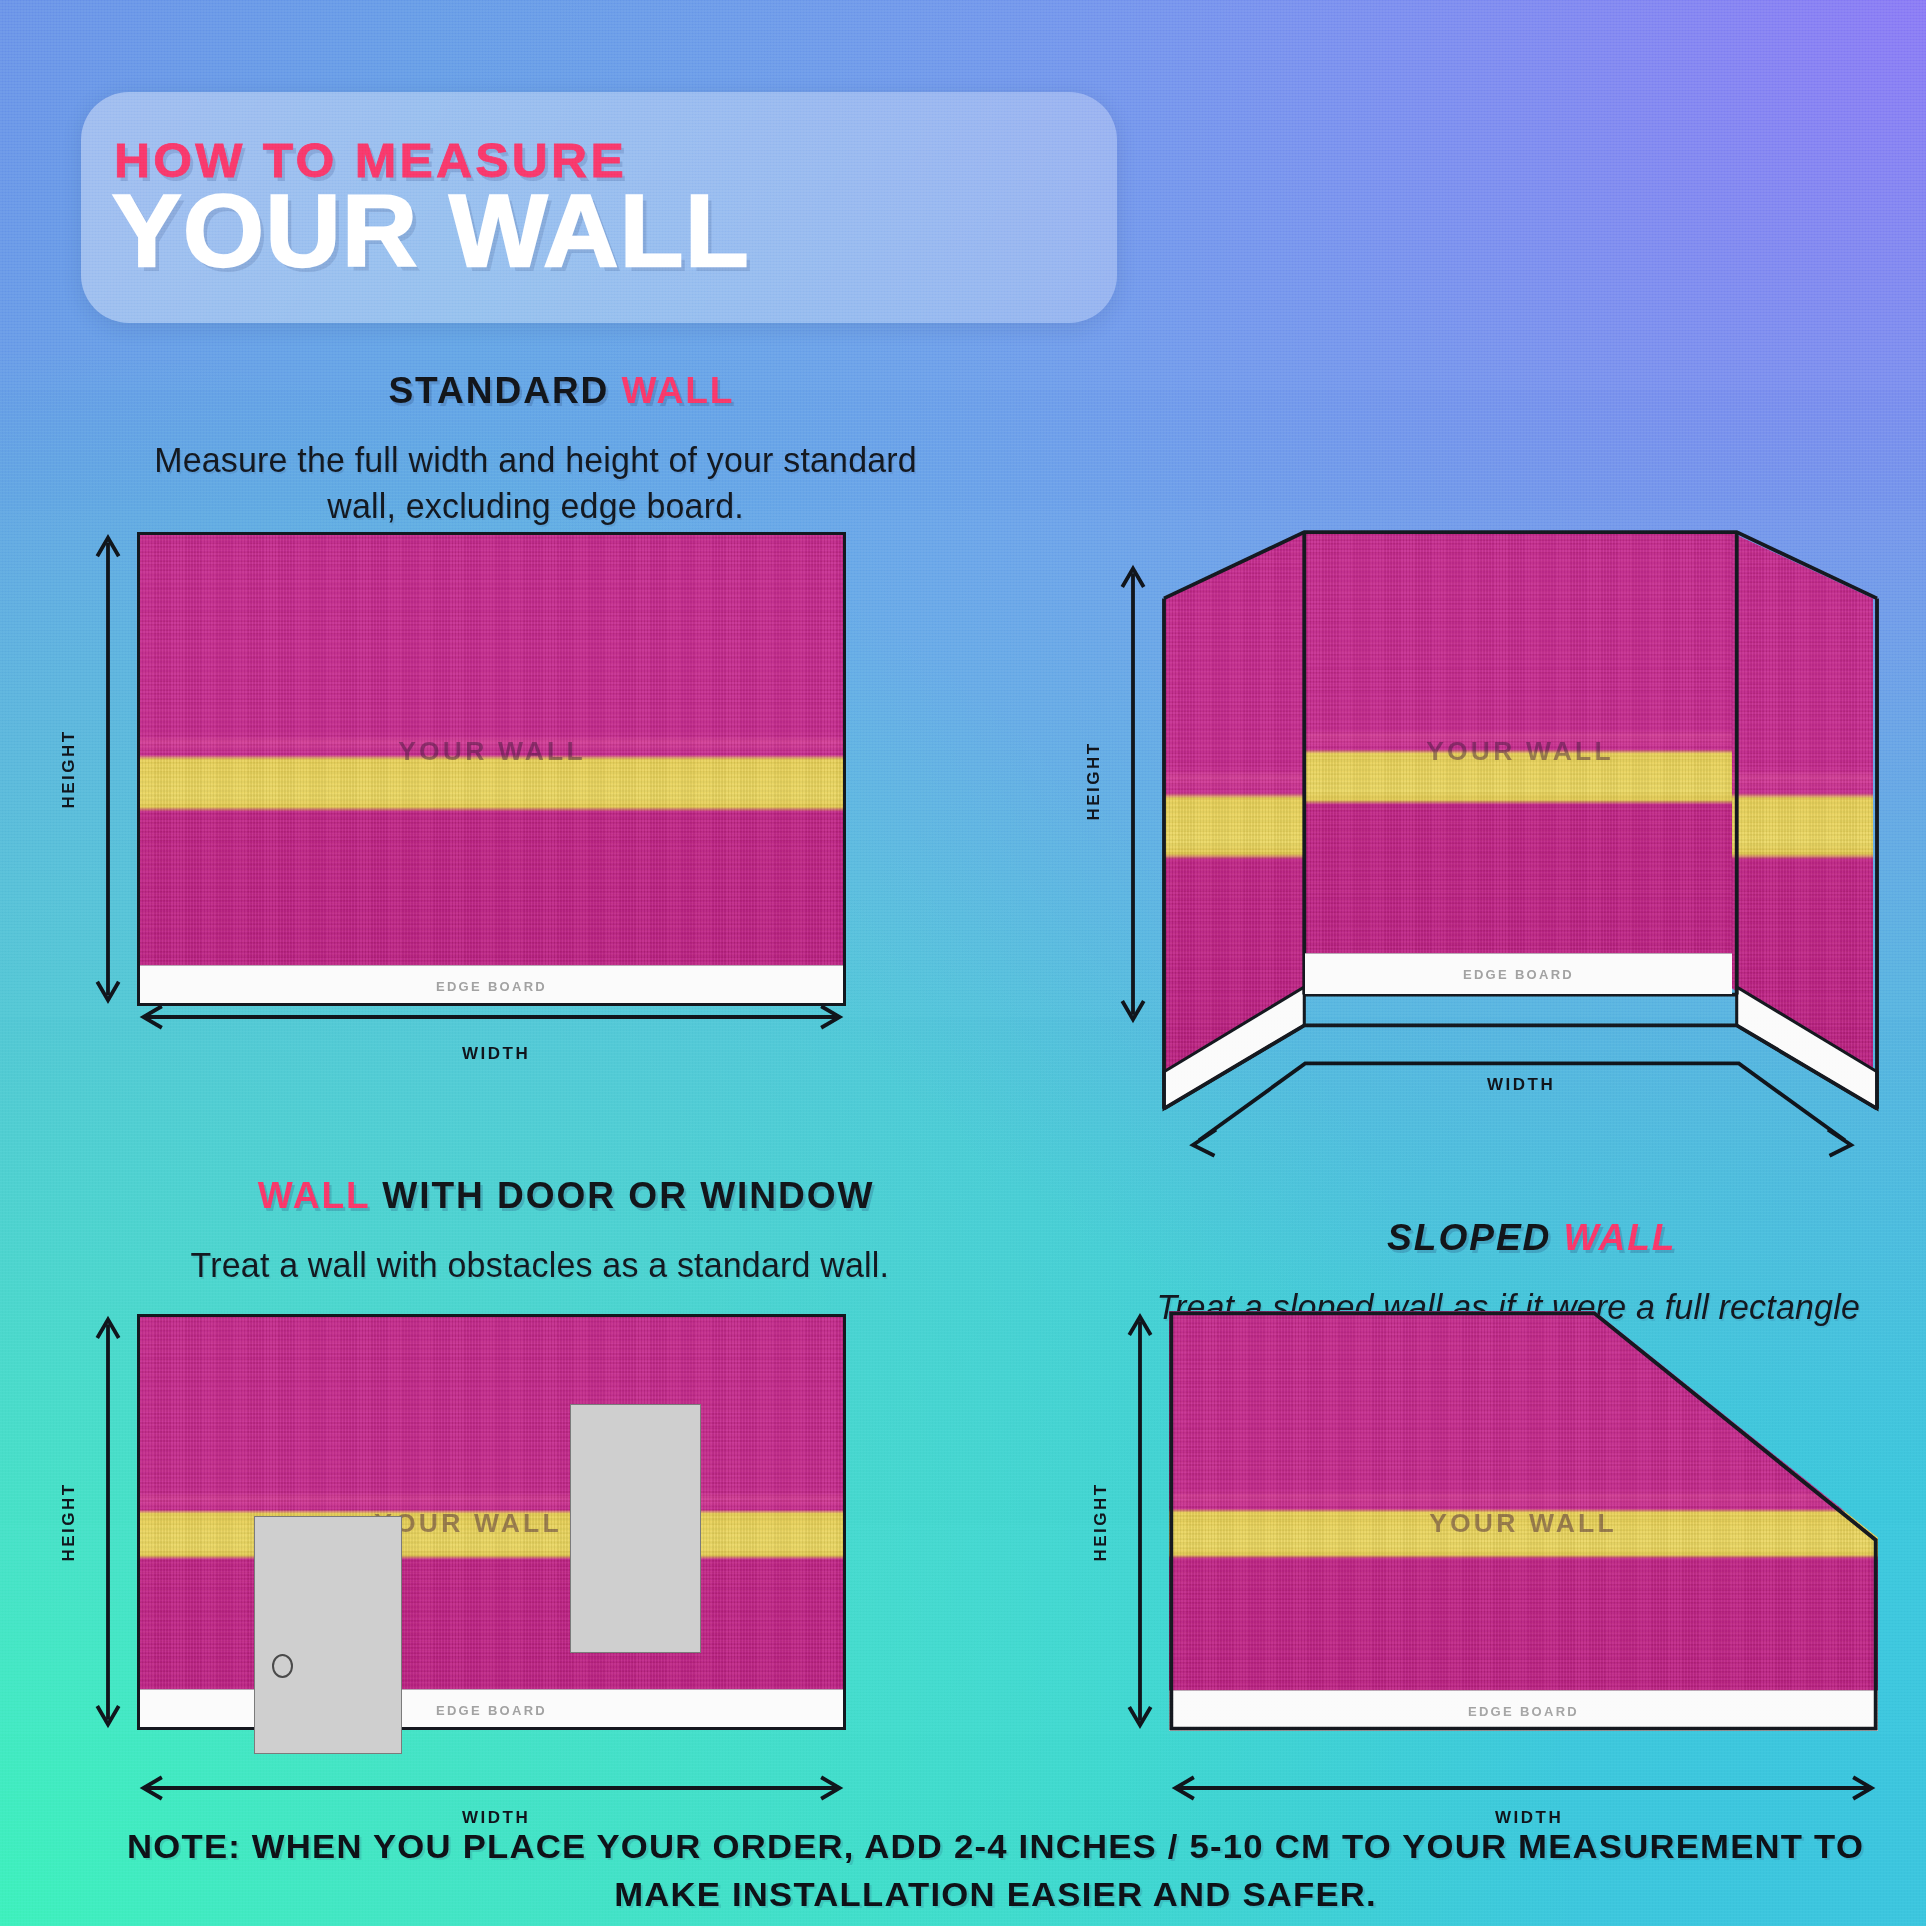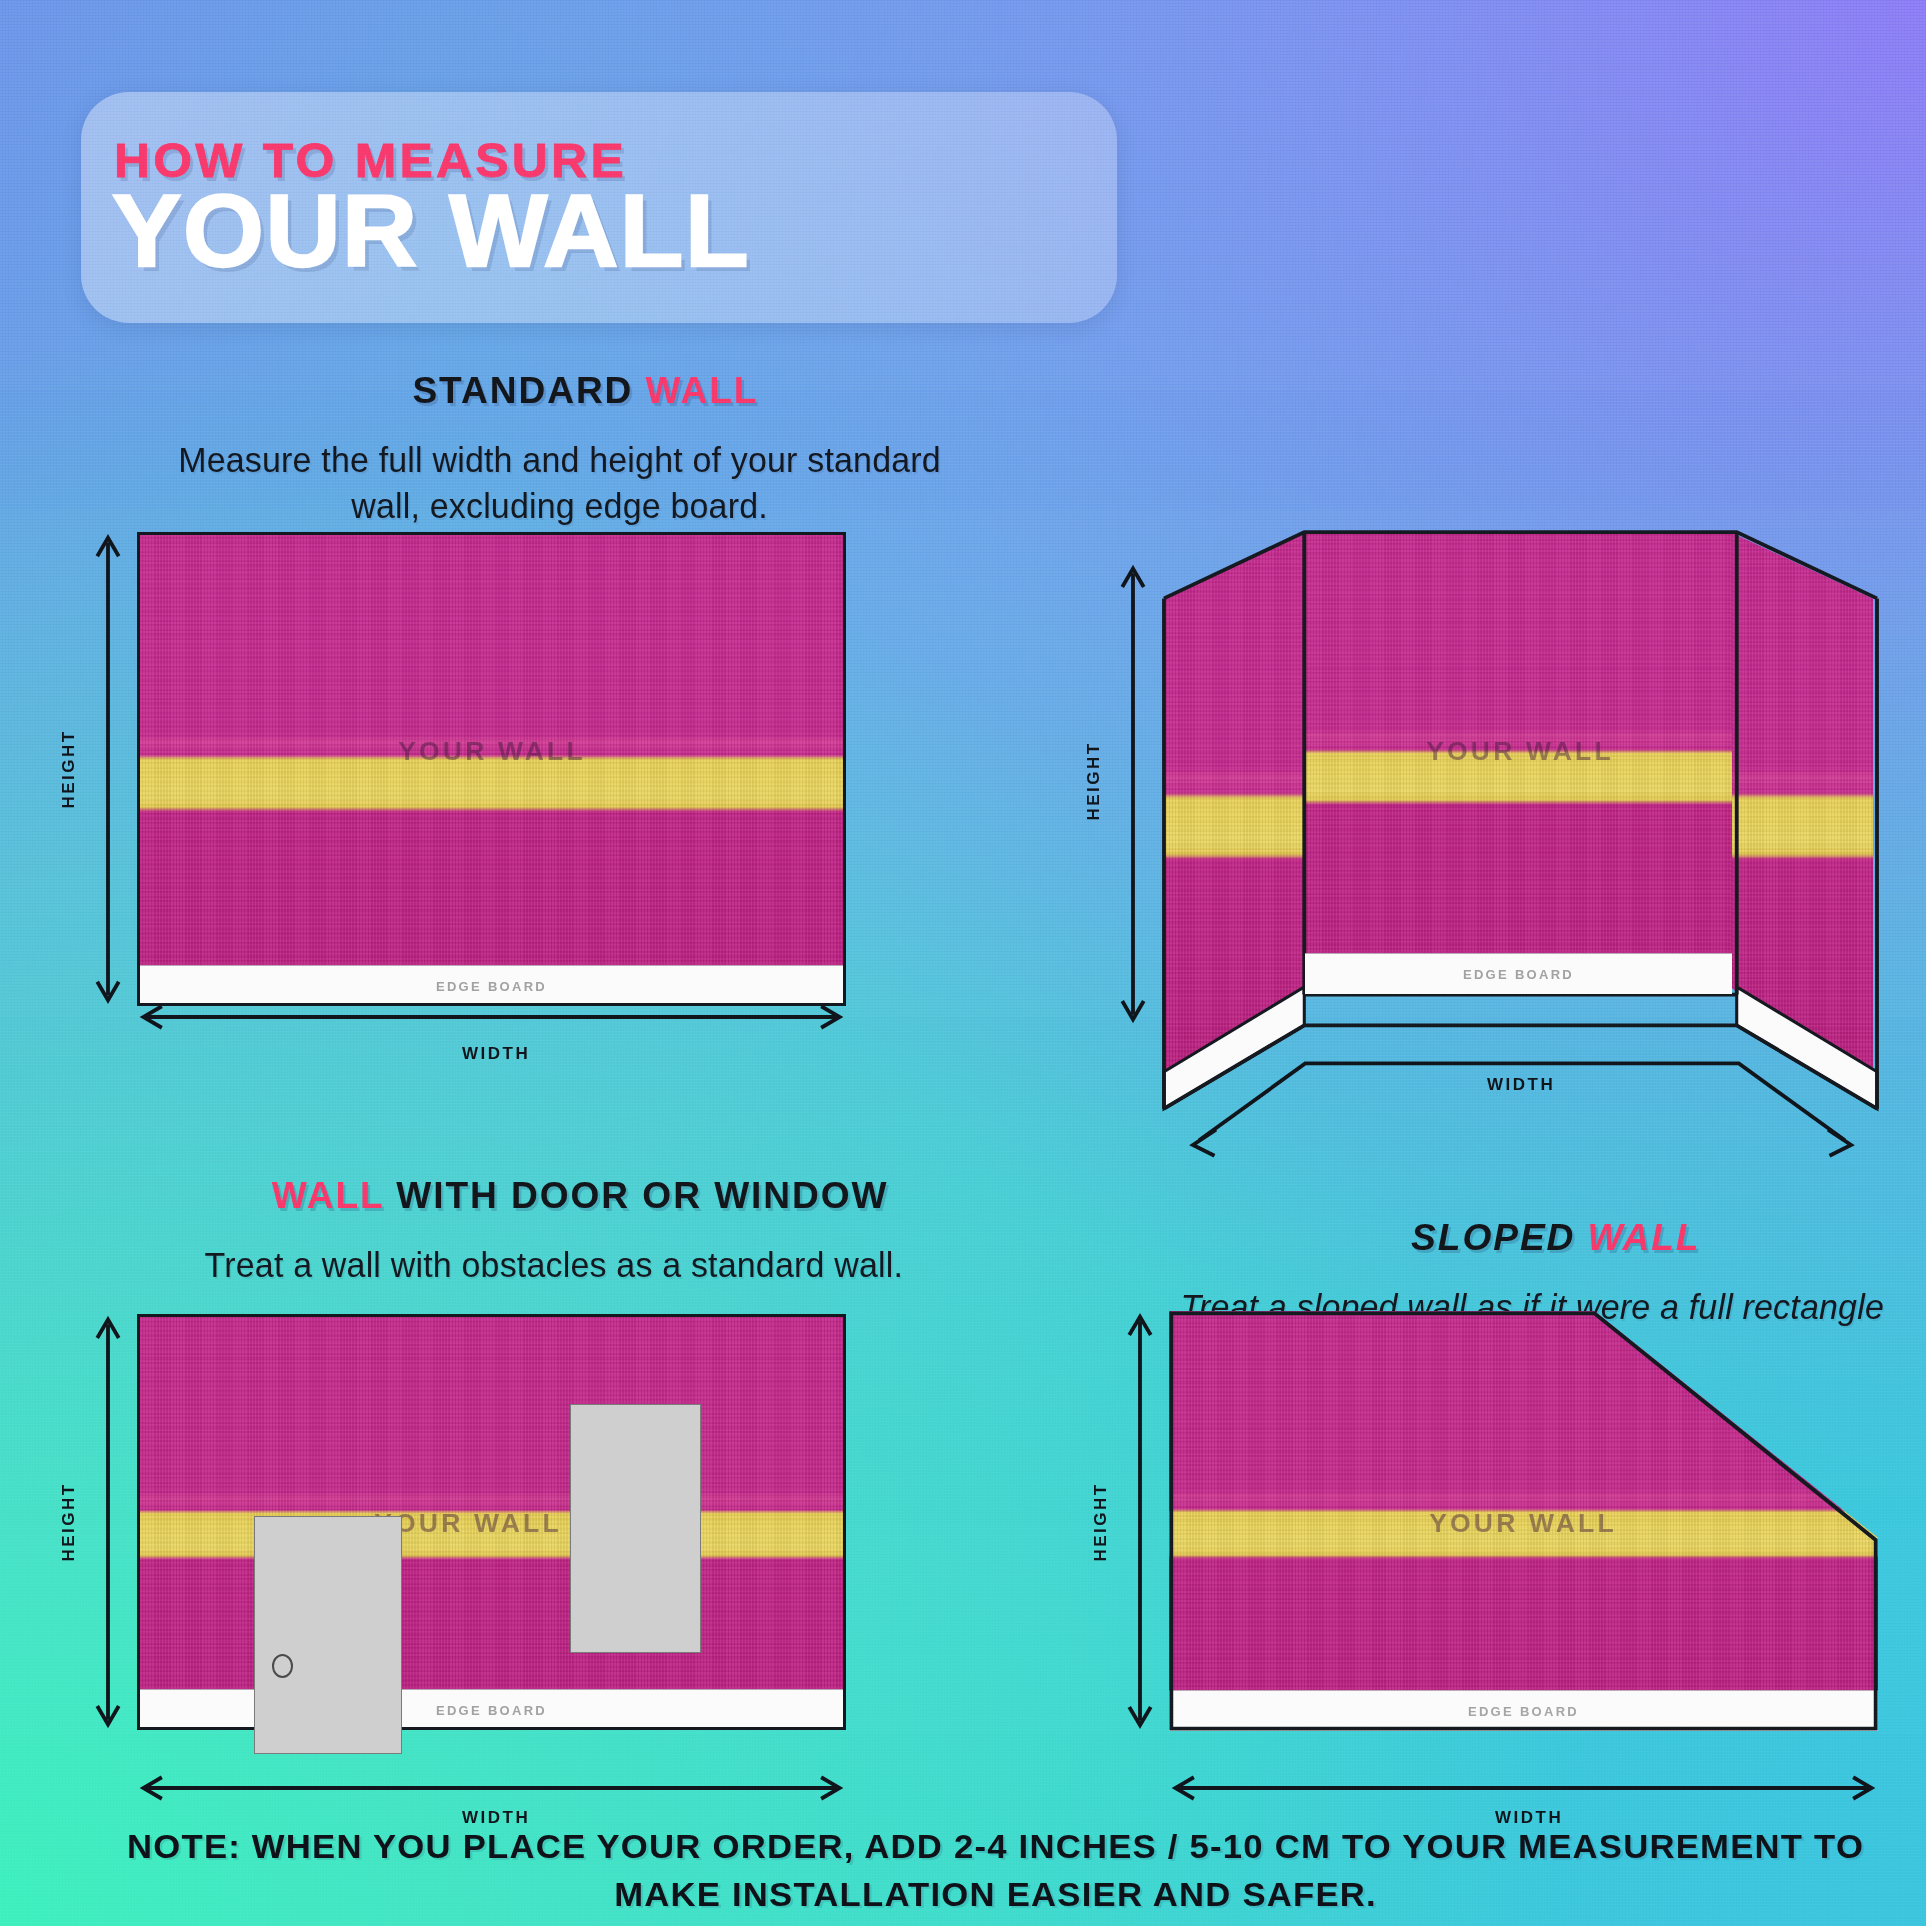--- a/index.html
+++ b/index.html
@@ -40,21 +40,21 @@
   .title-main{
     position:absolute;left:112px;top:173px;
     font-size:102px;font-weight:bold;letter-spacing:1.5px;
     color:#ffffff;
     -webkit-text-stroke:2.3px #ffffff;
     text-shadow:4.6px 5.4px 0 rgba(40,60,120,.16);
     transform:scaleX(1.02);transform-origin:left center;
   }
 
   
-  .section{position:absolute;margin-left:24px;}
+  .section{position:absolute;}
   .sec-head{
     font-size:36px;font-weight:bold;letter-spacing:1.9px;white-space:nowrap;
     text-shadow:2.3px 3.1px 0 rgba(30,50,100,.20);
     transform:scaleX(1.03);transform-origin:left center;
   }
   .sec-head .dark{color:#12151a;}
   .sec-head .pink{color:#f8386a;}
   .sec-body{
     margin-top:25px;font-size:35px;line-height:1.30;color:#131820;
     letter-spacing:0.2px;font-weight:400;
@@ -196,21 +196,21 @@
     <div class="dim-label v-label" style="left:1054px;top:771px;">HEIGHT</div>
 
     <svg style="position:absolute;left:1152px;top:1025px;" width="740" height="123" viewBox="0 0 960 160">
       <polyline points="60,250 198,150 762,150 900,250" fill="none" stroke="#10141b" stroke-width="5" transform="translate(0,-100)"></polyline>
       <polyline points="82,136 52,156 80,170" fill="none" stroke="#10141b" stroke-width="5"></polyline>
       <polyline points="878,136 908,156 880,170" fill="none" stroke="#10141b" stroke-width="5"></polyline>
     </svg>
     <div class="dim-label" style="left:1487px;top:1075px;">WIDTH</div>
   </div>
 
-  <div class="section" style="left:104px;top:1175px;width:878px;">
+  <div class="section" style="left:114px;top:1175px;width:878px;">
     <div class="sec-head">
       <span class="pink">WALL </span>
       <span class="dark">WITH DOOR OR WINDOW</span>
     </div>
     <div class="sec-body">Treat a wall with obstacles as a standard wall.</div>
   </div>
 
   <div>
     <div class="wall" style="position:absolute;left:137px;top:1314px;width:709px;height:416px;">
       <div class="edge-board">

